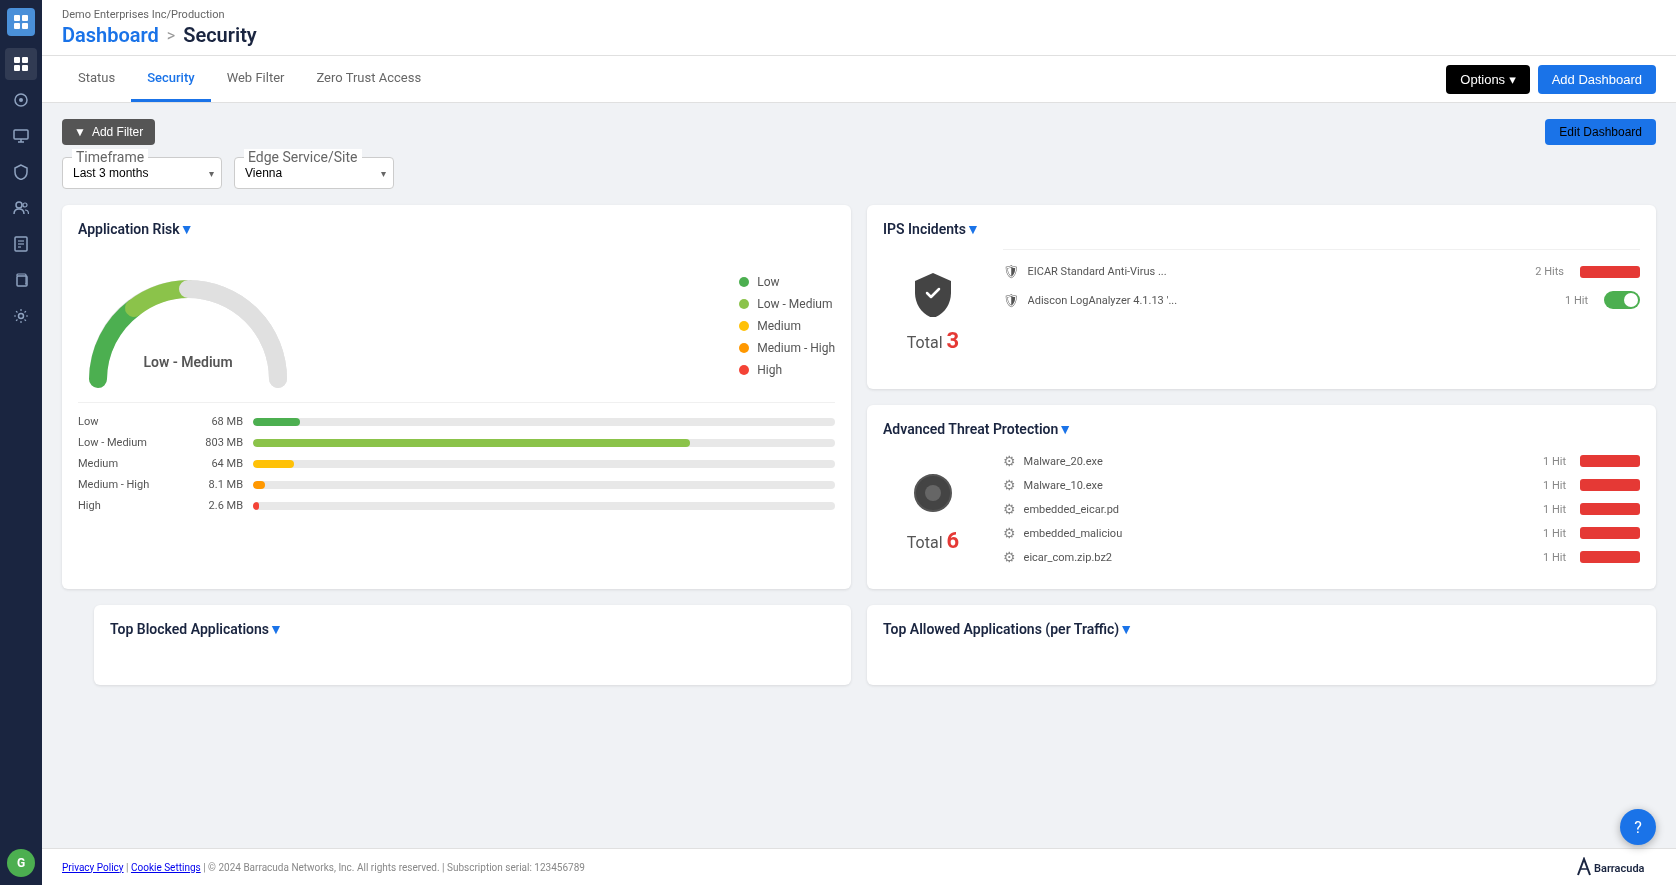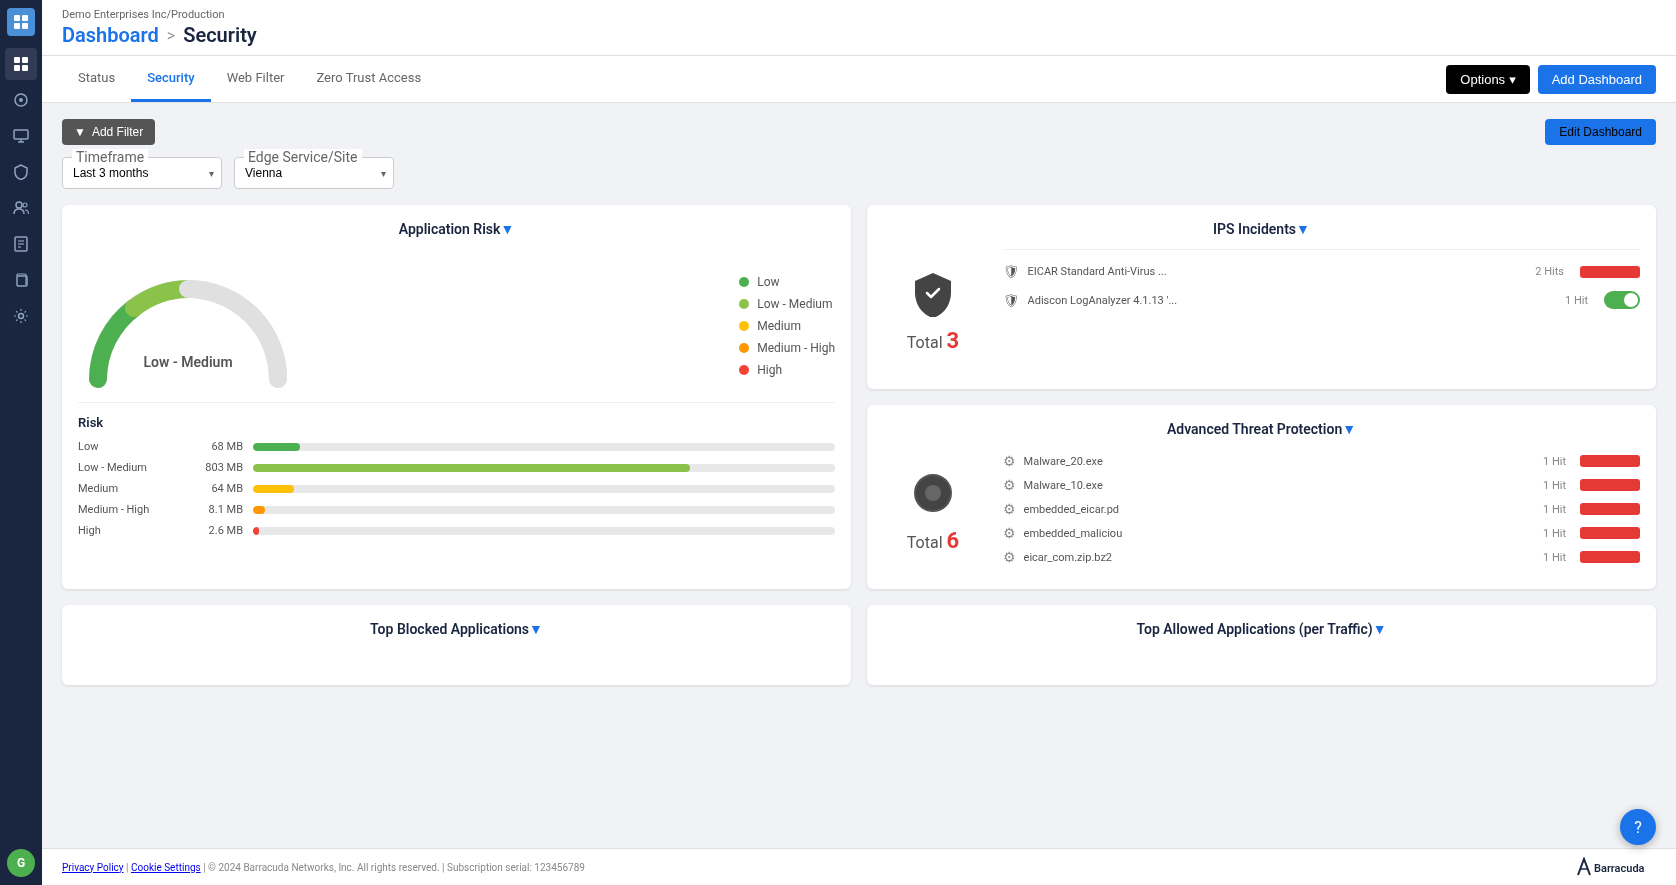--- a/index.html
+++ b/index.html
@@ -43,21 +43,21 @@
     .filter-select { position: relative; }
     .filter-select label { position: absolute; top: -8px; left: 10px; background: white; padding: 0 4px; font-size: 14px; color: #666; z-index: 1; }
     .filter-select select { border: 1px solid #ccc; border-radius: 4px; padding: 8px 32px 8px 10px; font-size: 12px; background: white; appearance: none; min-width: 160px; cursor: pointer; outline: none; }
     .filter-arrow { position: absolute; right: 8px; top: 50%; transform: translateY(-50%); pointer-events: none; color: #666; font-size: 10px; }
 
     
     .dashboard-grid { display: grid; grid-template-columns: 1fr 1fr; gap: 16px; }
 
     
     .card { background: white; border-radius: 6px; padding: 16px; box-shadow: 0 1px 3px rgba(0,0,0,0.1); }
-    .card-header { display: flex; align-items: center; justify-content: center; margin-bottom: 12px; }
+    .card-header { display: flex; align-items: center; justify-content: flex-start; margin-bottom: 12px; }
     .card-title { font-size: 14px; font-weight: 600; color: #1a2540; }
     .filter-icon { color: #1a73e8; font-size: 14px; cursor: pointer; }
 
     
     .app-risk-card { grid-column: 1; }
     .gauge-section { display: flex; align-items: center; justify-content: space-between; padding: 10px 0; }
     .legend { display: flex; flex-direction: column; gap: 8px; }
     .legend-item { display: flex; align-items: center; gap: 8px; font-size: 12px; color: #555; }
     .legend-dot { width: 10px; height: 10px; border-radius: 50%; flex-shrink: 0; }
 
@@ -91,21 +91,21 @@
     
     .atp-card { grid-column: 2; }
     .threat-icon svg { width: 48px; height: 48px; fill: #444; }
     .atp-row { display: flex; align-items: center; gap: 8px; padding: 4px 0; }
     .gear-icon { color: #888; font-size: 14px; }
     .atp-name { flex: 1; font-size: 11px; color: #555; overflow: hidden; text-overflow: ellipsis; white-space: nowrap; }
     .atp-hits { font-size: 11px; color: #888; white-space: nowrap; margin-right: 6px; }
     .atp-bar { width: 60px; height: 12px; border-radius: 3px; background: #e53935; }
 
     
-    .blocked-card { grid-column: 1; min-height: 80px; }
+    .blocked-card { grid-column: 1; min-height: 80px; margin-left: 32px; }
     .allowed-card { grid-column: 2; min-height: 80px; }
 
     
     .footer { background: white; border-top: 1px solid #e0e0e0; padding: 8px 20px; display: flex; align-items: center; justify-content: space-between; font-size: 10px; color: #888; }
     .footer-logo { display: flex; align-items: flex-start; gap: 4px; }
 
     
     .help-btn { position: fixed; bottom: 40px; right: 20px; width: 36px; height: 36px; background: #1a73e8; border-radius: 50%; display: flex; align-items: center; justify-content: center; color: white; cursor: pointer; font-size: 16px; box-shadow: 0 2px 8px rgba(0,0,0,0.3); }
 
     
@@ -282,21 +282,20 @@
               <span>Medium - High</span>
             </div>
             <div class="legend-item">
               <div class="legend-dot" style="background:#F44336;"></div>
               <span>High</span>
             </div>
           </div>
         </div>
 
         <div class="risk-section">
-          <div class="risk-title">Risk</div>
 
           <div class="risk-row">
             <span class="risk-name">Low</span>
             <span class="risk-size">68 MB</span>
             <div class="bar-track">
               <div class="bar-fill" style="width:8%; background:#4CAF50;"></div>
             </div>
           </div>
 
           <div class="risk-row">

